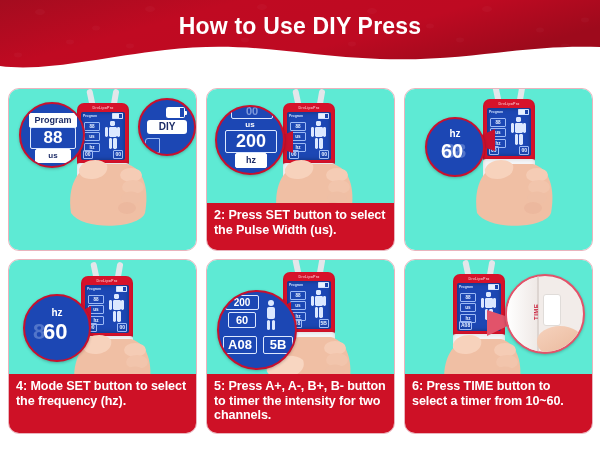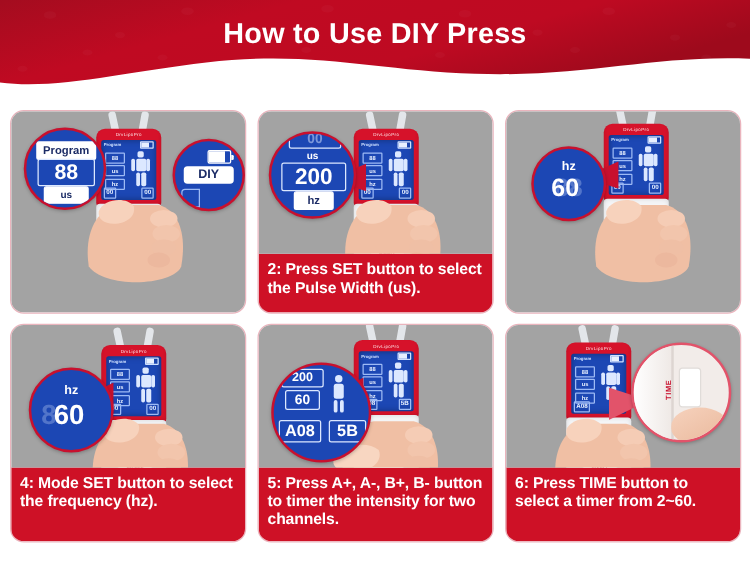--- a/index.html
+++ b/index.html
@@ -67,21 +67,21 @@
     border-radius: 11px;
     background: #ffffff;
     overflow: hidden;
     display: flex;
     flex-direction: column;
   }
   .card-photo {
     position: relative;
     flex: 1 1 auto;
     overflow: hidden;
-    background: #a3a3a3;
+    background: #5eead4;
   }
   .card-caption {
     background: #ce1126;
     color: #ffffff;
     font-size: 12.6px;
     font-weight: bold;
     line-height: 1.16;
     padding: 5px 7px 6px 7px;
     letter-spacing: -.1px;
   }
@@ -421,21 +421,21 @@
           <span>Program</span>
         </div>
         <div class="co-box" style="left:9px;top:23px;width:44px;height:20px;font-size:17px;line-height:20px;">
           <span>88</span>
         </div>
         <div class="co-box" style="left:14px;top:45px;width:34px;height:12px;font-size:8px;line-height:12px;background:#ffffff;color:#1c2c66;border-color:#ffffff;">
           <span>us</span>
         </div>
       </div>
 
-      <div class="callout" style="left:129px;top:22px;width:54px;height:54px;">
+      <div class="callout" style="left:129px;top:9px;width:54px;height:54px;">
         <div class="co-batt" style="right:9px;top:7px;width:17px;height:9px;"></div>
         <div class="co-chip" style="left:7px;top:20px;width:40px;height:14px;font-size:10px;line-height:14px;">
           <span>DIY</span>
         </div>
         <div style="position:absolute;left:5px;top:38px;width:13px;height:13px;border:1.5px solid #9dbaf5;border-radius:3px 0 0 0;"></div>
       </div>
     </div>
   </div>
 
   <div class="card r1">
@@ -812,16 +812,16 @@
       <div class="callout white" style="left:100px;top:14px;width:76px;height:76px;background:#f2ece9;">
         <div style="position:absolute;left:0;top:0;width:30px;height:76px;background:linear-gradient(90deg,#ffffff,#efe9e6);"></div>
         <div style="position:absolute;left:30px;top:0;width:2px;height:76px;background:#ddd5d1;"></div>
         <div class="time-btn" style="left:36px;top:18px;width:16px;height:30px;"></div>
         <div class="time-label" style="left:26px;top:44px;">
           <span>TIME</span>
         </div>
         <div class="thumb-tip" style="left:30px;top:50px;width:46px;height:30px;"></div>
       </div>
     </div>
-    <div class="card-caption">6: Press TIME button to select a timer from 2~60.</div>
+    <div class="card-caption">6: Press TIME button to select a timer from 10~60.</div>
   </div>
 
 </div>
 
 </body></html>

